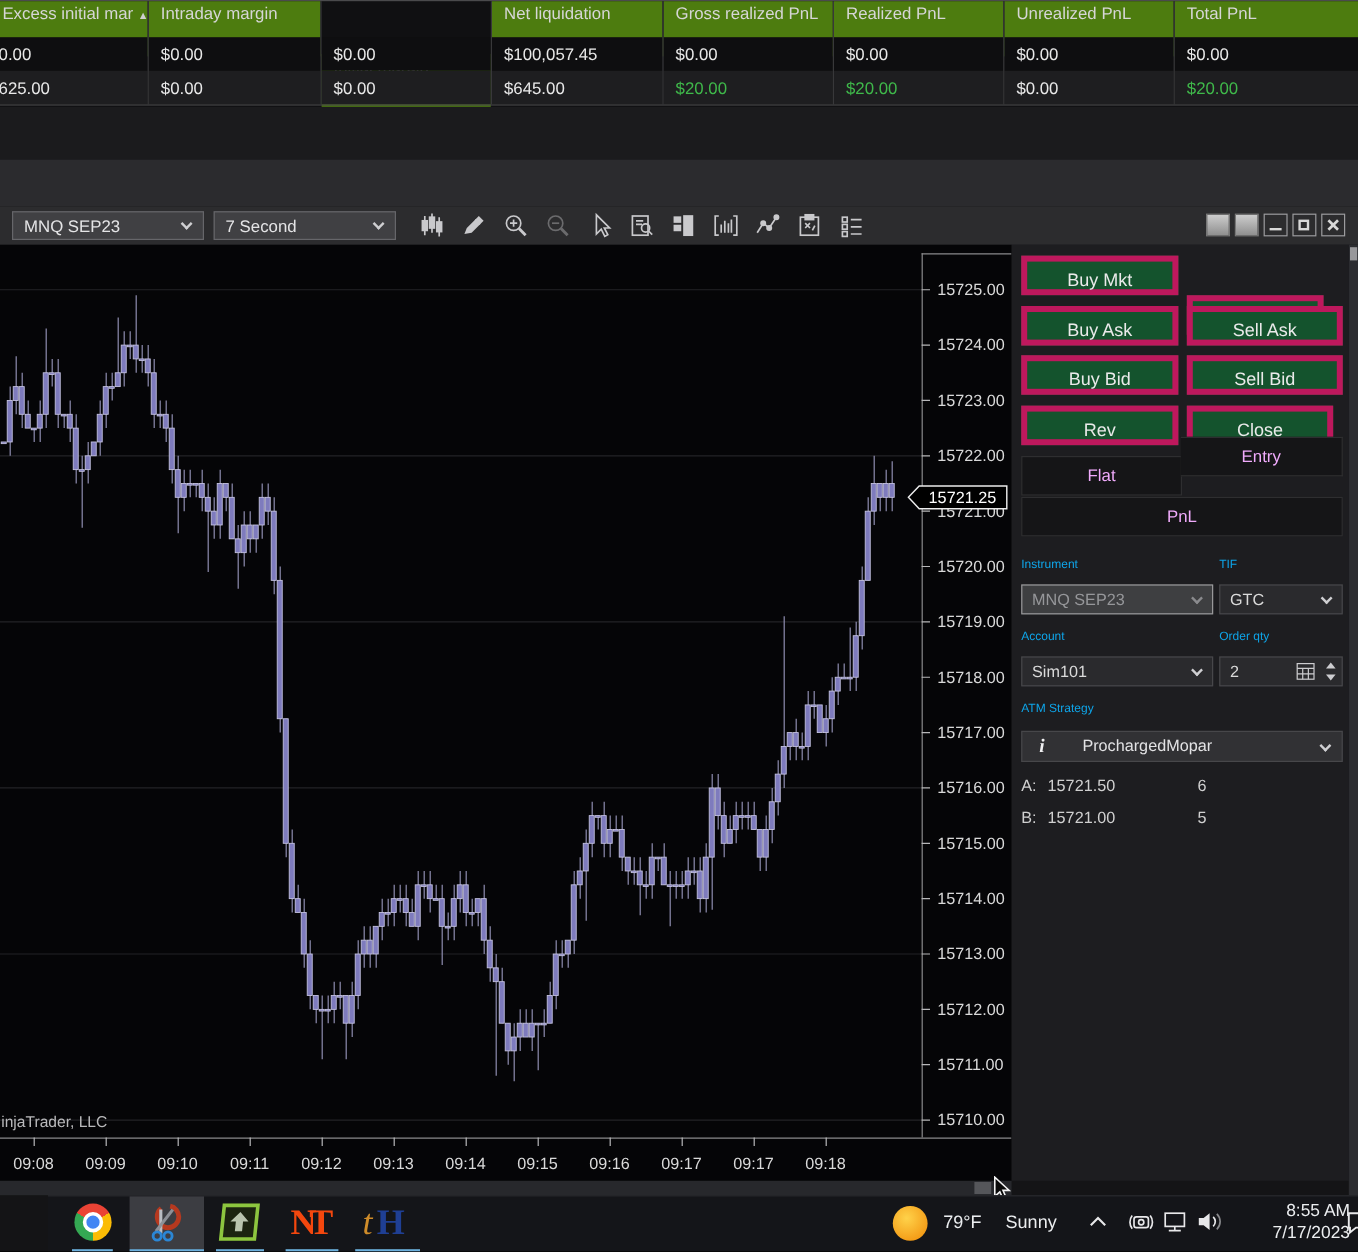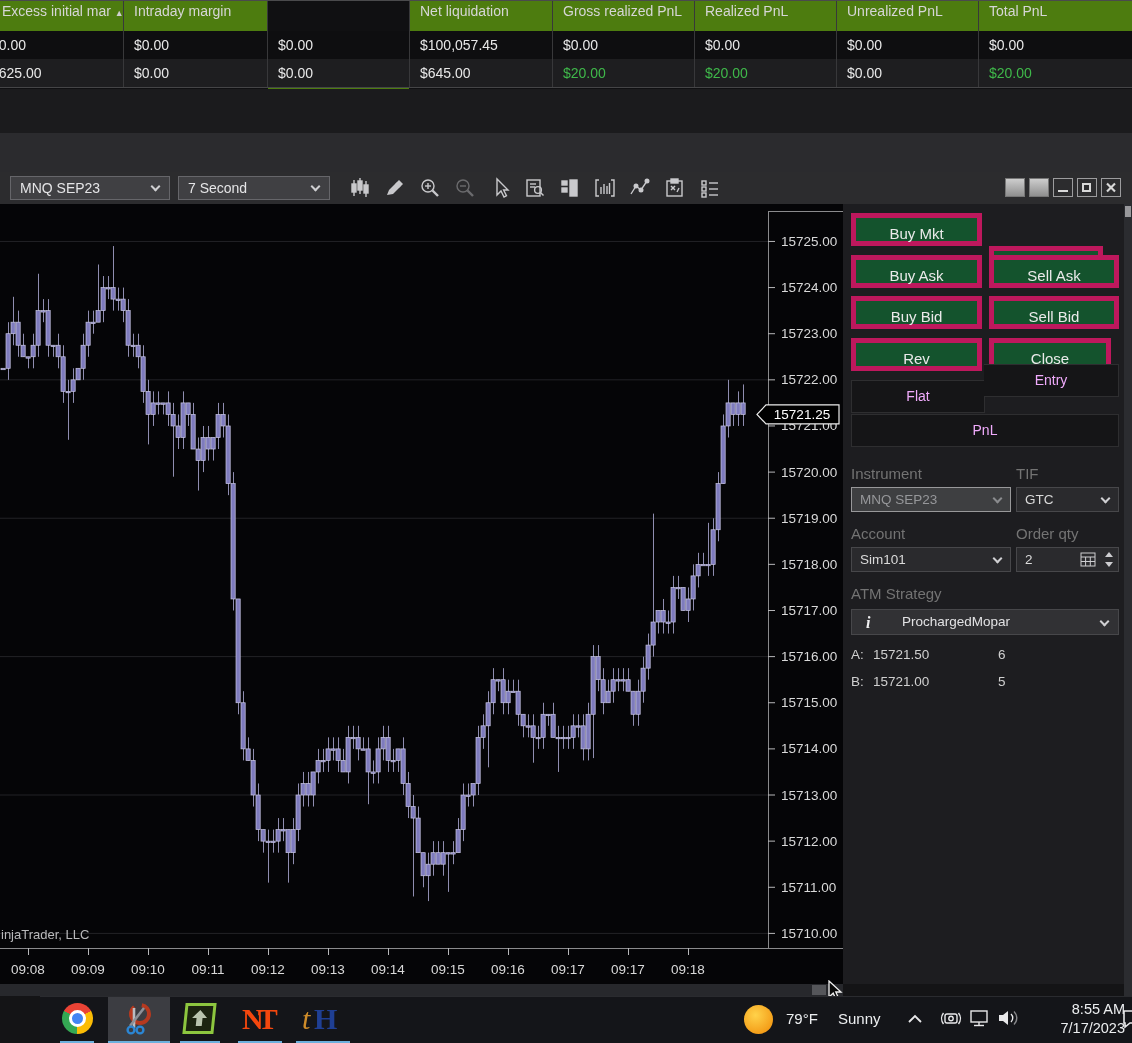--- a/index.html
+++ b/index.html
@@ -27,21 +27,21 @@
   .tico svg{stroke:#c9c9cc;fill:none;stroke-width:1.4;}
   .winbtn{position:absolute;top:6px;width:20px;height:19px;background:#2c2c2e;border:1px solid #9c9c9e;}
   .sqbtn{position:absolute;top:6px;width:20px;height:19px;background:linear-gradient(#cdcdcd,#8f8f8f);border:1px solid #777;}
   
   #chart{left:0;top:204px;width:843px;height:780px;background:#050507;}
   #wm{left:1px;top:723px;color:#b9b9bb;font-size:13px;}
   
   #panel{left:843px;top:204px;width:281px;height:780px;background:#1d1d20;}
   .obtn{position:absolute;width:131px;height:33px;background:#14532d;border:5px solid #be185d;color:#eaeaea;font-size:15px;text-align:center;line-height:31px;cursor:default;}
   .dkbtn{background:#151517;border:1px solid #2e2e30;color:#f0abfc;font-size:14px;}
-  .plabel{position:absolute;color:#737373;font-size:15px;}
+  .plabel{position:absolute;color:#0ea5e9;font-size:10px;}
   .pcombo{position:absolute;height:25px;background:#2a2a2d;border:1px solid #47474a;color:#dadada;font-size:13.5px;line-height:23px;padding-left:8px;}
   .pcombo.disabled{background:#3e3f41;border:1px solid #98989a;color:#96979a;}
   .quote{position:absolute;color:#d0d0d0;font-size:13.5px;}
   #gutter{left:1124px;top:204px;width:8px;height:792px;background:#2b2c30;}
   #gthumb{left:1125px;top:206px;width:6px;height:11px;background:#98989b;}
   
   #hstrip{left:0;top:984px;width:843px;height:12px;background:#27282c;}
   #hbit{left:812px;top:985px;width:14px;height:10px;background:#55565a;}
   
   #task{left:0;top:996px;width:1132px;height:47px;background:#141519;border-top:1px solid #2a2b2f;margin-left:40px;}

